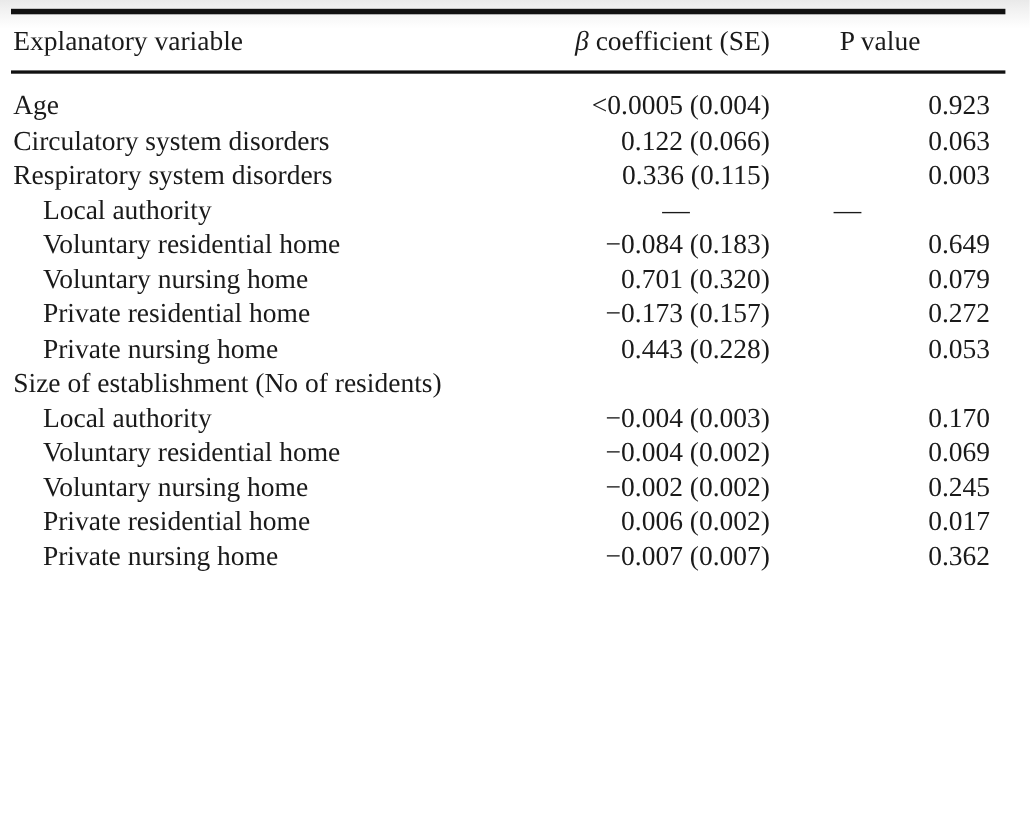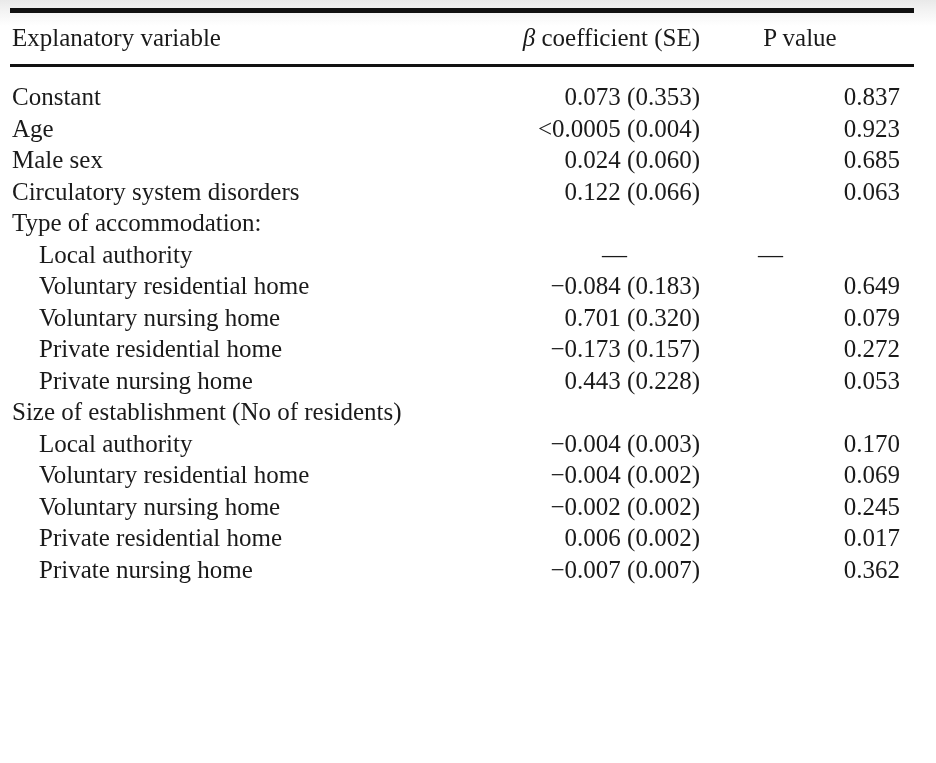--- a/index.html
+++ b/index.html
@@ -119,43 +119,33 @@
         <th class="h-beta"><span class="beta-sym">β</span><span> coefficient (SE)</span></th>
         <th class="h-p">P value</th>
       </tr>
       <tr class="rule-mid">
         <td colspan="3"></td>
       </tr>
     </thead>
 
     <tbody id="tbody">
         <tr>
-          <td class="v">Constant</td>
-          <td class="b">0.073 (0.353)</td>
-          <td class="p">0.837</td>
-        </tr>
-        <tr>
           <td class="v">Age</td>
           <td class="b">&lt;0.0005 (0.004)</td>
           <td class="p">0.923</td>
         </tr>
         <tr>
-          <td class="v">Male sex</td>
-          <td class="b">0.024 (0.060)</td>
-          <td class="p">0.685</td>
-        </tr>
-        <tr>
           <td class="v">Circulatory system disorders</td>
           <td class="b">0.122 (0.066)</td>
           <td class="p">0.063</td>
         </tr>
         <tr>
-          <td class="v">Type of accommodation:</td>
-          <td class="b"></td>
-          <td class="p"></td>
+          <td class="v">Respiratory system disorders</td>
+          <td class="b">0.336 (0.115)</td>
+          <td class="p">0.003</td>
         </tr>
         <tr>
           <td class="v indent">Local authority</td>
           <td class="b dash">—</td>
           <td class="p dash">—</td>
         </tr>
         <tr>
           <td class="v indent">Voluntary residential home</td>
           <td class="b">−0.084 (0.183)</td>
           <td class="p">0.649</td>

